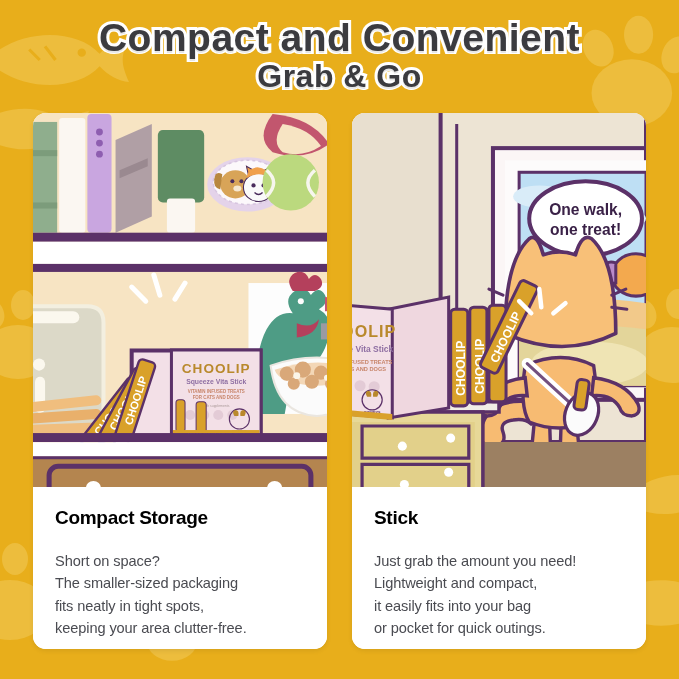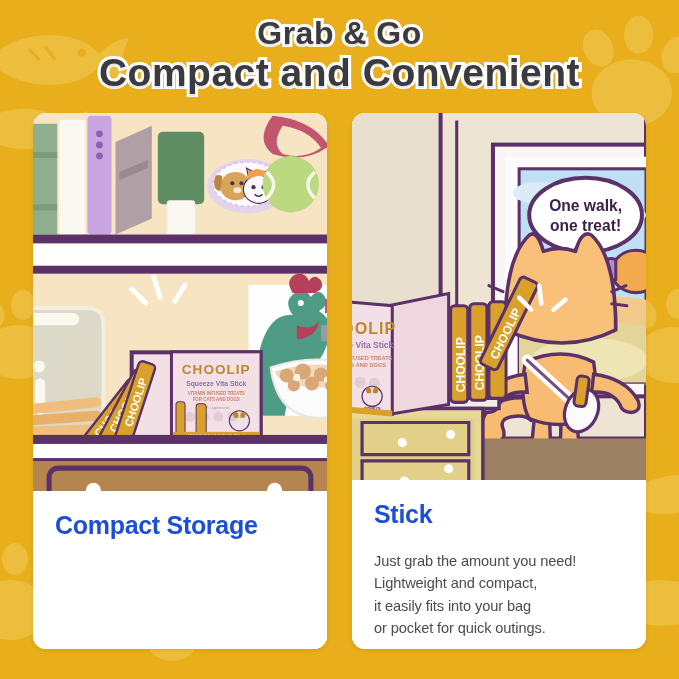--- a/index.html
+++ b/index.html
@@ -45,21 +45,21 @@
     border-radius:13px;
     overflow:hidden;
     display:flex; flex-direction:column;
     box-shadow:0 2px 5px rgba(0,0,0,.08);
   }
   .illus { height:378px; position:relative; overflow:hidden; background:#F6E5C8; }
   .illus svg { display:block; width:100%; height:100%; }
 
   .card-text { flex:1; padding:20px 22px 10px 22px; background:#fff; }
   .card-title {
-    font-size:25px; font-weight:bold; color:#1d4ed8; letter-spacing:-.3px;
+    font-size:19px; font-weight:bold; color:#000000; letter-spacing:-.3px;
     margin-bottom:21px;
   }
   .card-body {
     font-size:14.6px; color:#4a4b51; line-height:1.52; white-space:pre-line;
     letter-spacing:-.1px;
   }
 </style>
 </head>
 <body>
 
@@ -121,22 +121,22 @@
       <g transform="translate(140,600) scale(.8)">
         <ellipse cx="40" cy="50" rx="32" ry="26"></ellipse>
         <ellipse cx="12" cy="12" rx="11" ry="14" transform="rotate(-20 12 12)"></ellipse>
         <ellipse cx="44" cy="3" rx="11" ry="14"></ellipse>
       </g>
     </g>
   </svg>
 </div>
 
 <div class="header">
+  <div class="title-line title-2">Compact and Convenient</div>
   <div class="title-line title-1">Grab &amp; Go</div>
-  <div class="title-line title-2">Compact and Convenient</div>
 </div>
 
 <div class="cards">
 
   <div class="card">
     <div class="illus">
       <svg viewBox="0 0 292 378" preserveAspectRatio="xMidYMid slice">
         <defs>
           <clipPath id="c1">
               <rect x="0" y="0" width="292" height="378"></rect>
@@ -321,20 +321,24 @@
             <rect x="16" y="354" width="260" height="44" rx="9" fill="none" stroke="#5B3168" stroke-width="5"></rect>
             <circle cx="60" cy="376" r="7.5" fill="#FFFFFF"></circle>
             <circle cx="240" cy="376" r="7.5" fill="#FFFFFF"></circle>
           </g>
         </g>
       </svg>
     </div>
 
     <div class="card-text">
       <div class="card-title">Compact Storage</div>
+      <div class="card-body">Short on space?
+The smaller-sized packaging
+fits neatly in tight spots,
+keeping your area clutter-free.</div>
     </div>
   </div>
 
   <div class="card">
     <div class="illus">
       <svg viewBox="0 0 292 378" preserveAspectRatio="xMidYMid slice">
         <defs>
             <clipPath id="c2">
               <rect x="0" y="0" width="292" height="378"></rect>
             </clipPath>

